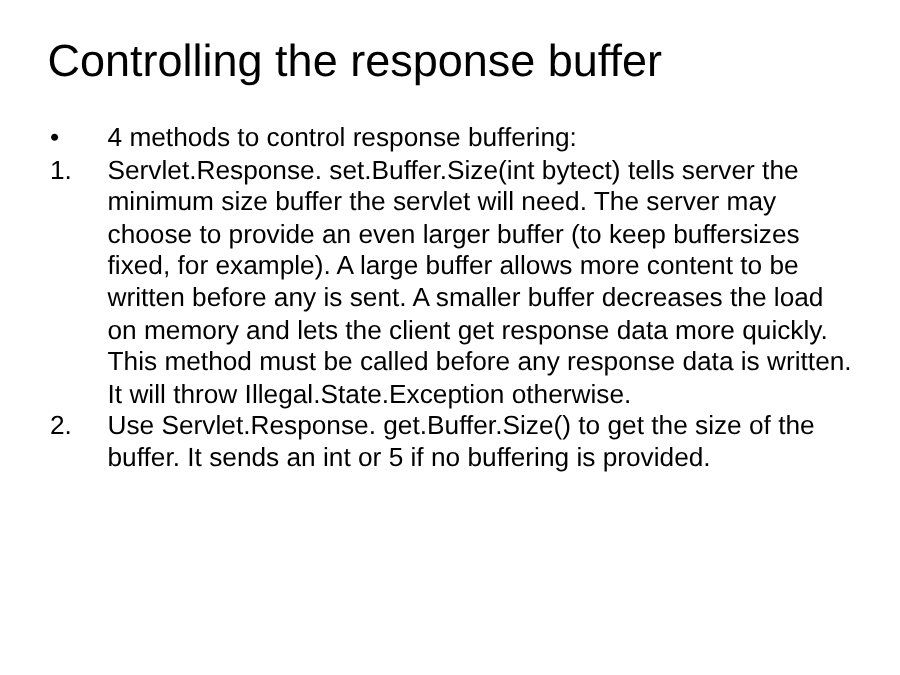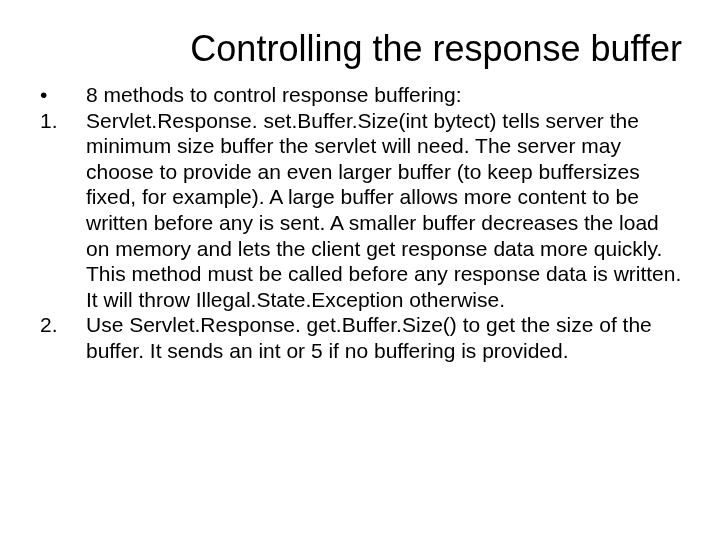--- a/index.html
+++ b/index.html
@@ -11,22 +11,22 @@
       width: 720px;
       height: 540px;
       background: #ffffff;
       font-family: Arial, Helvetica, sans-serif;
       color: #000000;
       padding: 28px 38px 20px 38px;
     }
     .title {
       font-size: 36px;
       font-weight: normal;
-      text-align: right;
-      margin-bottom: 12px;
+      text-align: left;
+      margin-bottom: 28px;
       letter-spacing: 0px;
     }
     .content {
       display: block;
     }
     .item {
       display: flex;
       flex-direction: row;
       align-items: flex-start;
       margin-bottom: 0px;
@@ -46,21 +46,21 @@
     }
   </style>
 </head>
 <body>
 
 <h1 class="title">Controlling the response buffer</h1>
 
 <div class="content">
   <div class="item">
     <div class="marker">•</div>
-    <div class="text">8 methods to control response buffering:</div>
+    <div class="text">4 methods to control response buffering:</div>
   </div>
   <div class="item">
     <div class="marker">1.</div>
     <div class="text">Servlet.Response. set.Buffer.Size(int bytect) tells server the minimum size buffer the servlet will need.  The server may choose to provide an even larger buffer (to keep buffersizes fixed, for example).  A large buffer allows more content to be written before any is sent.  A smaller buffer decreases the load on memory and lets the client get response data more quickly. This method must be called before any response data is written.  It will throw Illegal.State.Exception otherwise.</div>
   </div>
   <div class="item">
     <div class="marker">2.</div>
     <div class="text">Use Servlet.Response. get.Buffer.Size() to get the size of the buffer.  It sends an int or 5 if no buffering is provided.</div>
   </div>
 </div>

